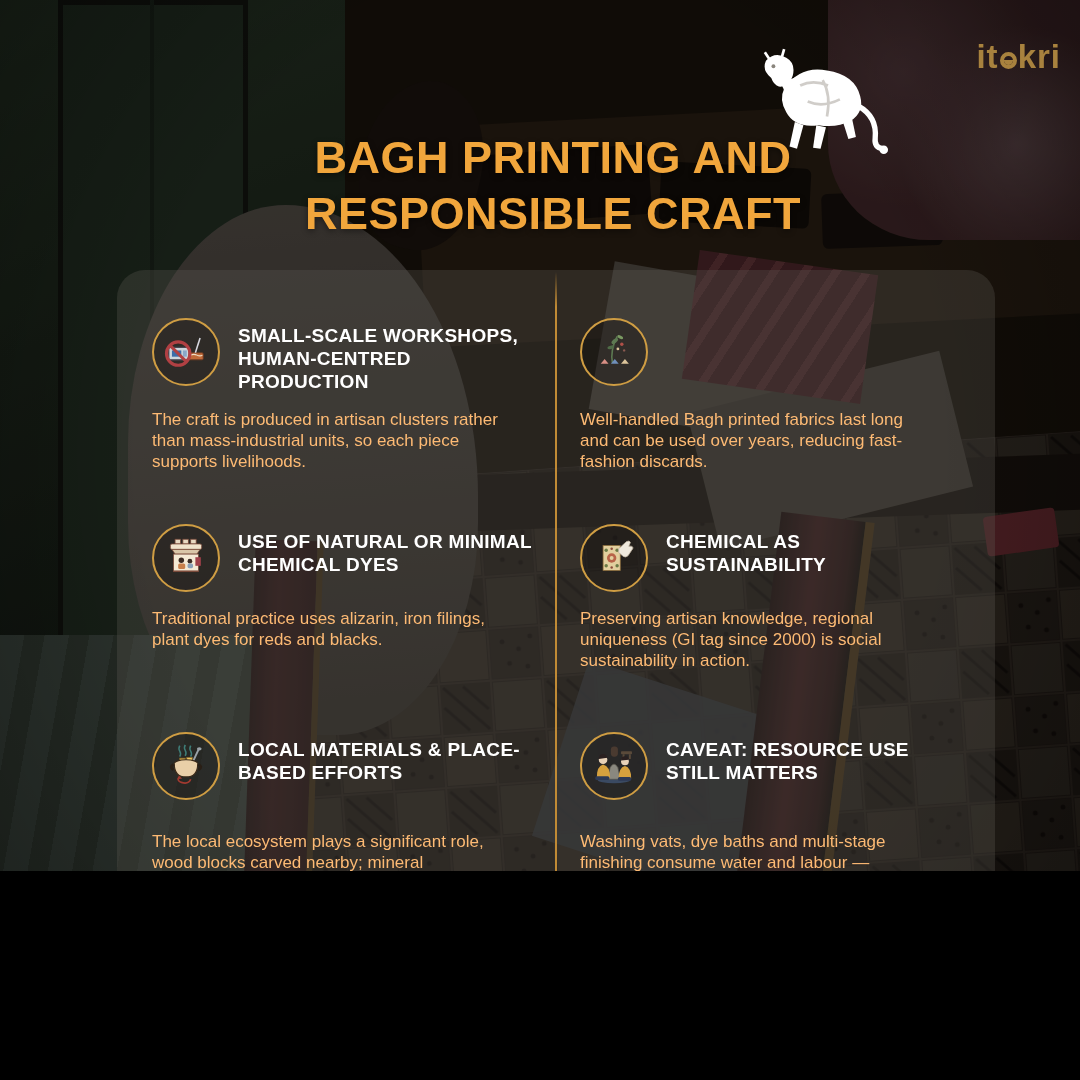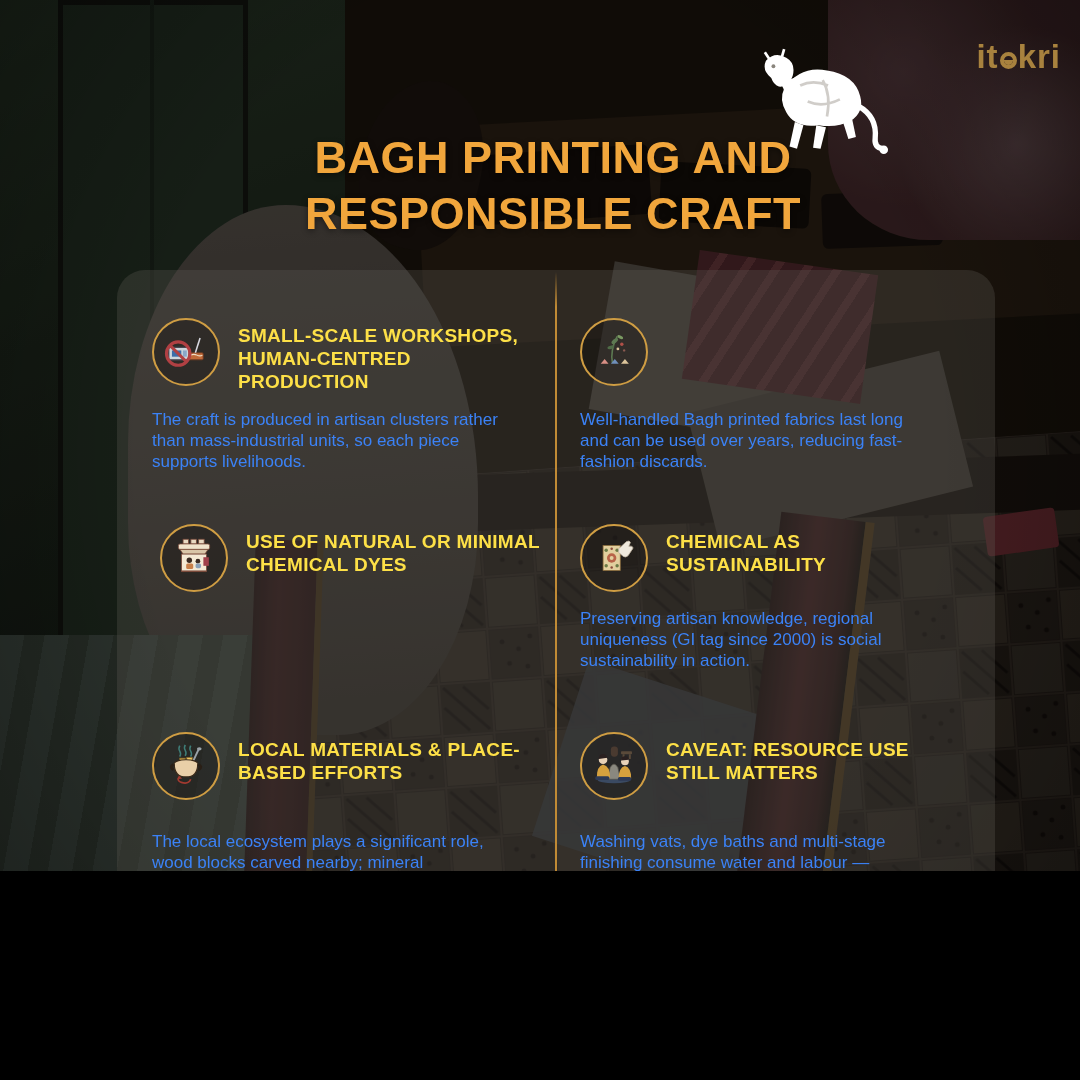--- a/index.html
+++ b/index.html
@@ -71,30 +71,30 @@
     color:#f1a63c;font-size:45px;font-weight:800;letter-spacing:.5px;line-height:1.24;
     white-space:pre-line;text-shadow:0 2px 6px rgba(0,0,0,.45);}
   .animal{position:absolute;left:752px;top:48px;width:150px;height:118px;z-index:9;}
 
   
   .card{position:absolute;width:402px;z-index:10;}
   .card-head{display:flex;align-items:flex-start;}
   .icon-circle{flex:0 0 68px;width:68px;height:68px;border:2px solid #cf9d43;border-radius:50%;
     background:rgba(10,8,6,0.30);display:flex;align-items:center;justify-content:center;}
   .icon-circle svg{width:50px;height:50px;}
-  .card-title{margin:0 0 0 18px;padding-top:7px;color:#fde047;font-size:19px;font-weight:bold;
+  .card-title{margin:0 0 0 18px;padding-top:7px;color:#ffffff;font-size:19px;font-weight:bold;
     letter-spacing:.3px;line-height:1.2;white-space:pre-line;}
-  .card-body{position:absolute;left:0;margin:0;width:402px;color:#3b82f6;font-size:17px;
+  .card-body{position:absolute;left:0;margin:0;width:402px;color:#fdba74;font-size:17px;
     line-height:1.23;white-space:pre-line;}
   .row1 .card-body{top:92px;}
   .row2 .card-body{top:85px;}
   .row3 .card-body{top:100px;}
   .pos-s1{left:152px;top:318px;}
   .pos-s2{left:580px;top:318px;}
-  .pos-s3{left:160px;top:524px;}
+  .pos-s3{left:152px;top:524px;}
   .pos-s4{left:580px;top:524px;}
   .pos-s5{left:152px;top:732px;}
   .pos-s6{left:580px;top:732px;}
 </style>
 </head>
 <body>
 
 <div class="stage">
 
   <div class="bg bg-green-wall"></div>
@@ -225,20 +225,22 @@
           <circle cx="26" cy="35" r="3.5" fill="#3a2a22"></circle>
           <rect x="22" y="39" width="9" height="7" rx="2" fill="#c87f4a"></rect>
           <circle cx="37" cy="36" r="3" fill="#3a2a22"></circle>
           <rect x="34" y="39" width="7" height="6" rx="2" fill="#8aa0b8"></rect>
           <line x1="16" y1="49" x2="48" y2="49" stroke="#7a4a3a" stroke-width="2"></line>
         </svg>
       </div>
       <h3 class="card-title">USE OF NATURAL OR MINIMAL
 CHEMICAL DYES</h3>
     </div>
+    <p class="card-body">Traditional practice uses alizarin, iron filings,
+plant dyes for reds and blacks.</p>
   </section>
 
   <section class="card row2 pos-s4">
     <div class="card-head">
       <div class="icon-circle">
         <svg viewBox="0 0 64 64">
           <rect x="18" y="16" width="22" height="32" fill="#e2cf9e" stroke="#8a6a3a"></rect>
           <circle cx="29" cy="32" r="6" fill="#b4563e" opacity=".9"></circle>
           <circle cx="29" cy="32" r="2.5" fill="#e2cf9e"></circle>
           <circle cx="22" cy="22" r="2.2" fill="#6b7a46"></circle>

